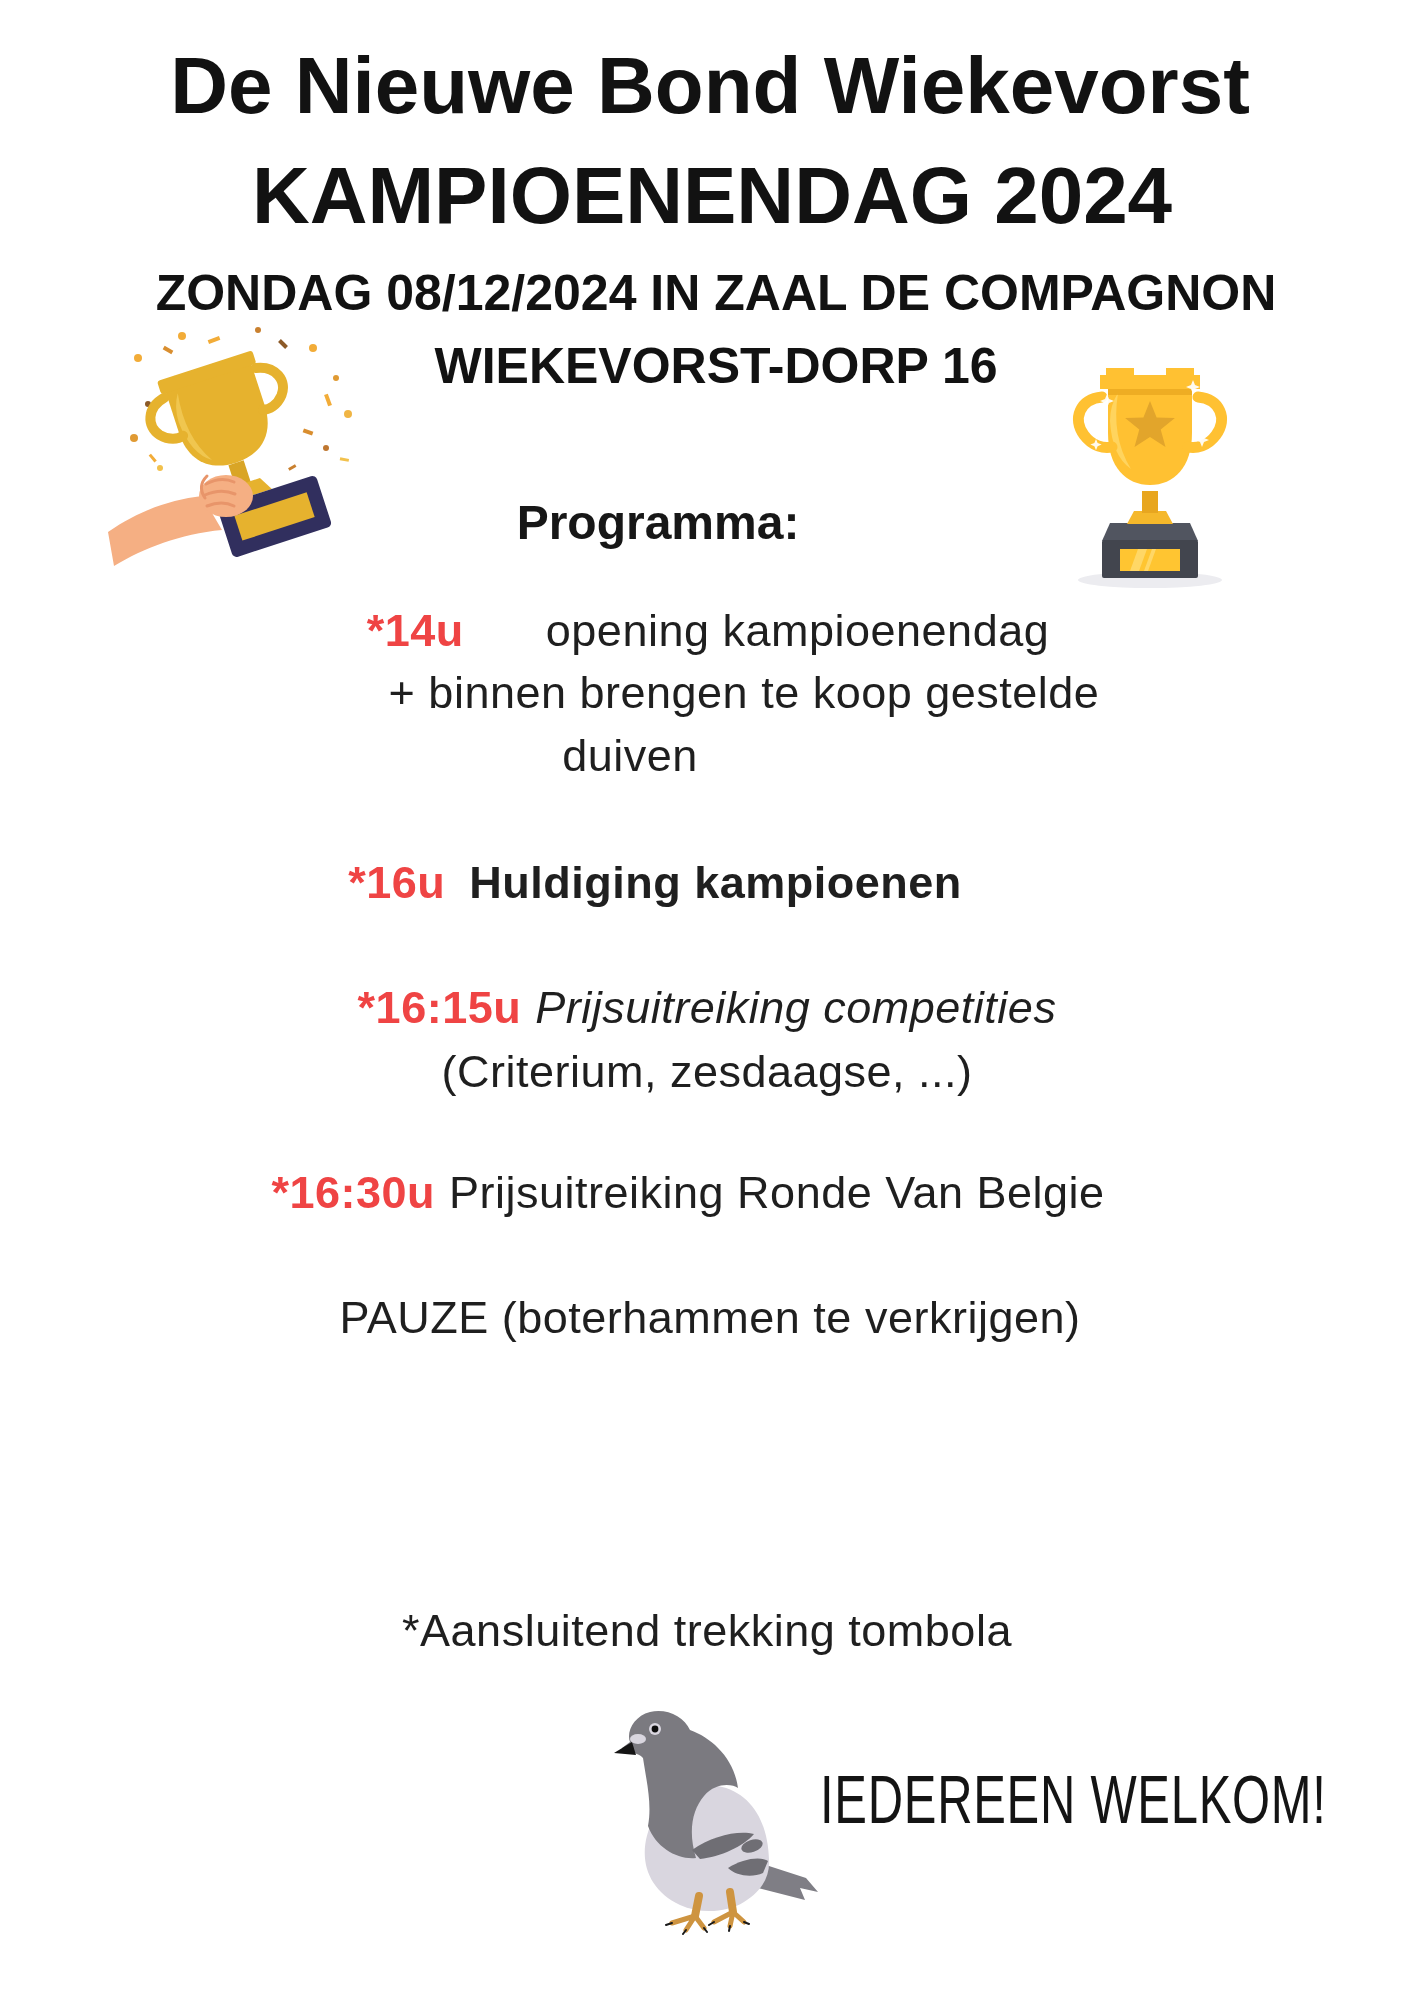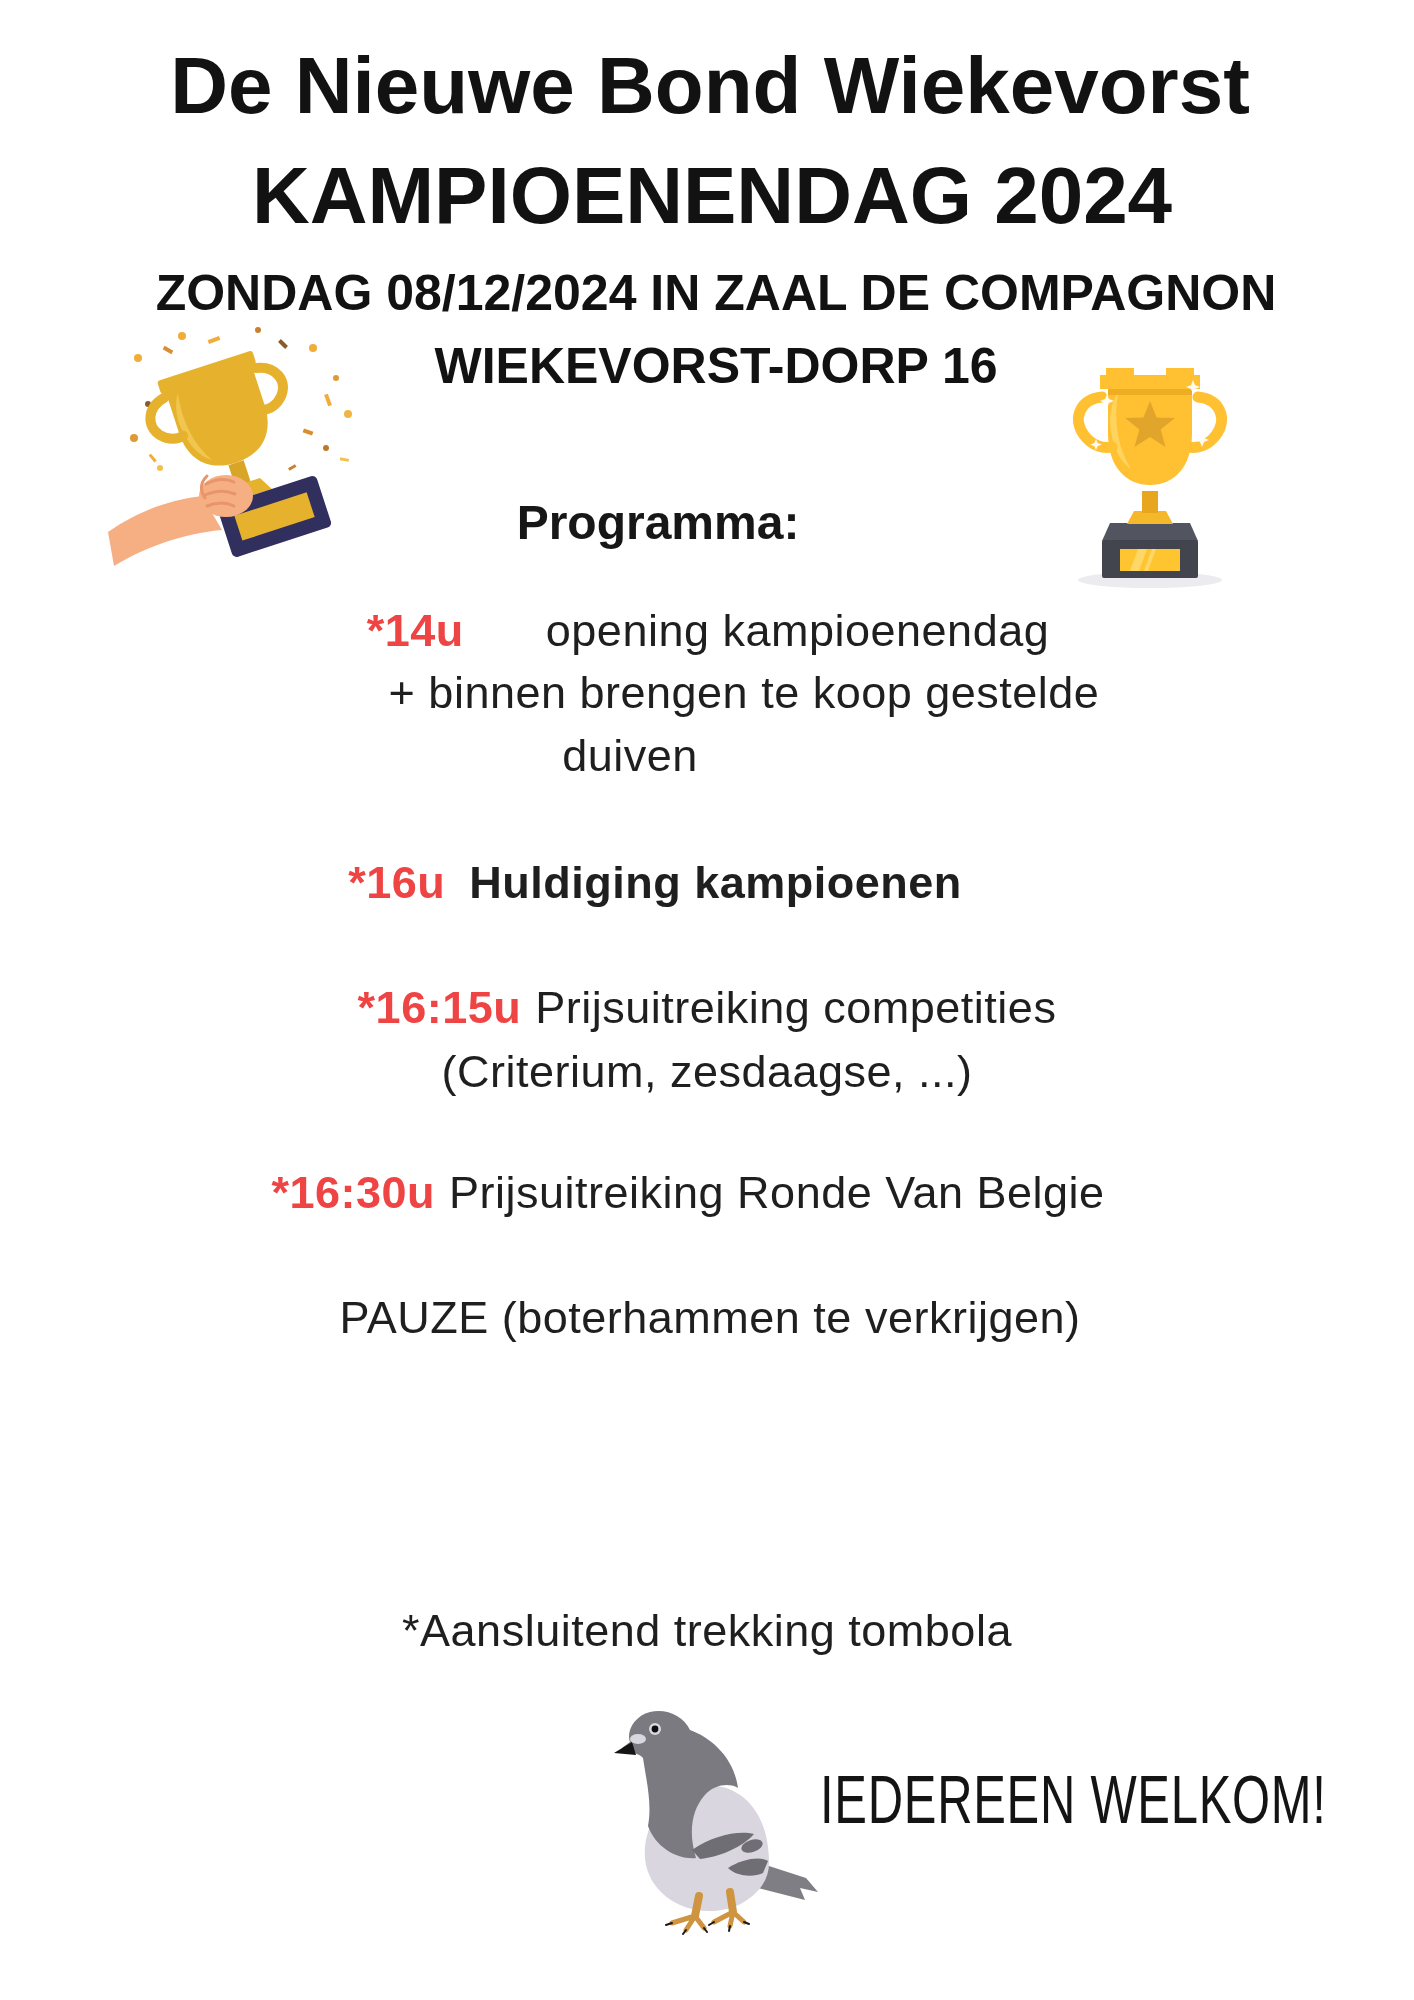--- a/index.html
+++ b/index.html
@@ -112,21 +112,21 @@
     <span class="tbold">*14u</span><span style="margin-left:82px;">opening kampioenendag</span>
   </div>
   <div class="line body-line" style="top:670px;left:43px;">+ binnen brengen te koop gestelde</div>
   <div class="line body-line" style="top:733px;left:-71px;">duiven</div>
 
   <div class="line body-line" style="top:860px;left:-46px;">
     <span class="tbold">*16u</span><span style="margin-left:24px;font-weight:bold;">Huldiging kampioenen</span>
   </div>
 
   <div class="line body-line" style="top:985px;left:6px;">
-    <span class="tbold">*16:15u</span><span style="margin-left:14px;">Prijsuitreiking competities</span>
+    <span class="tbold">*16:15u</span><span style="margin-left:14px;font-style:italic;">Prijsuitreiking competities</span>
   </div>
   <div class="line body-line" style="top:1049px;left:6px;">(Criterium, zesdaagse, ...)</div>
 
   <div class="line body-line" style="top:1170px;left:-13px;">
     <span class="tbold">*16:30u</span><span style="margin-left:14px;margin-top:31px;">Prijsuitreiking Ronde Van Belgie</span>
   </div>
 
   <div class="line body-line" style="top:1295px;left:9px;">PAUZE (boterhammen te verkrijgen)</div>
 
   <div class="line body-line" style="top:1608px;left:6px;">*Aansluitend trekking tombola</div>

